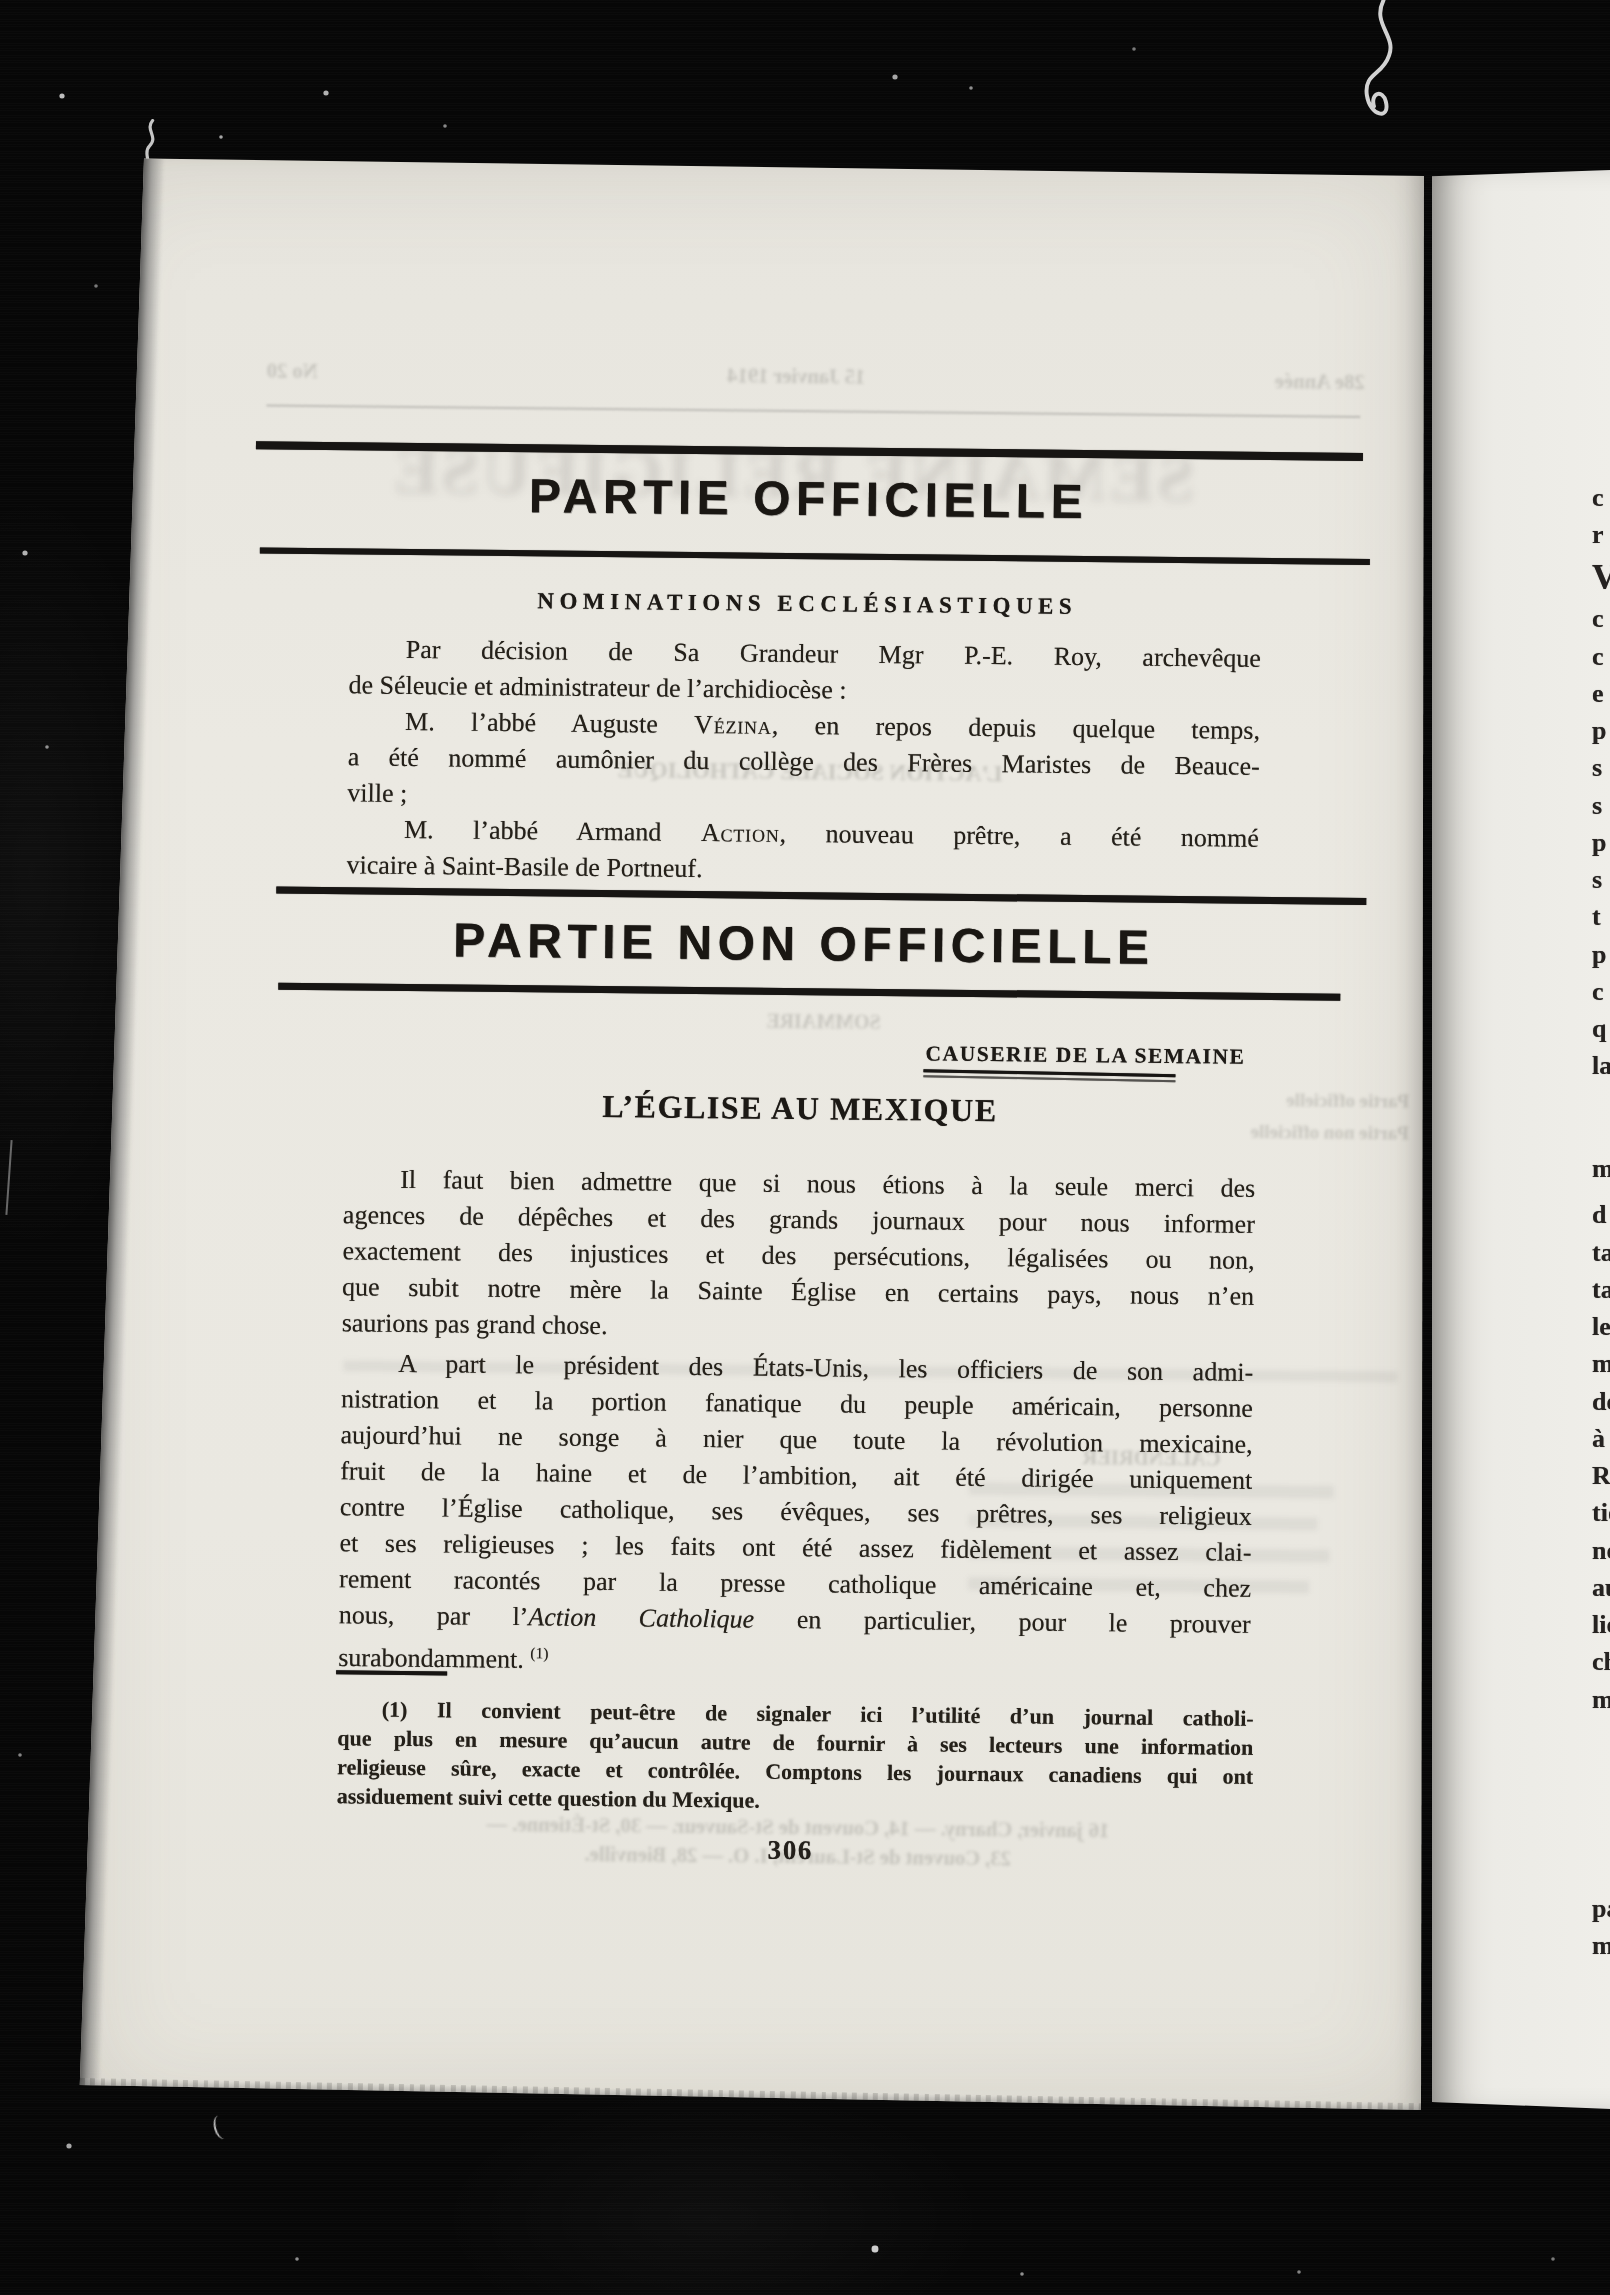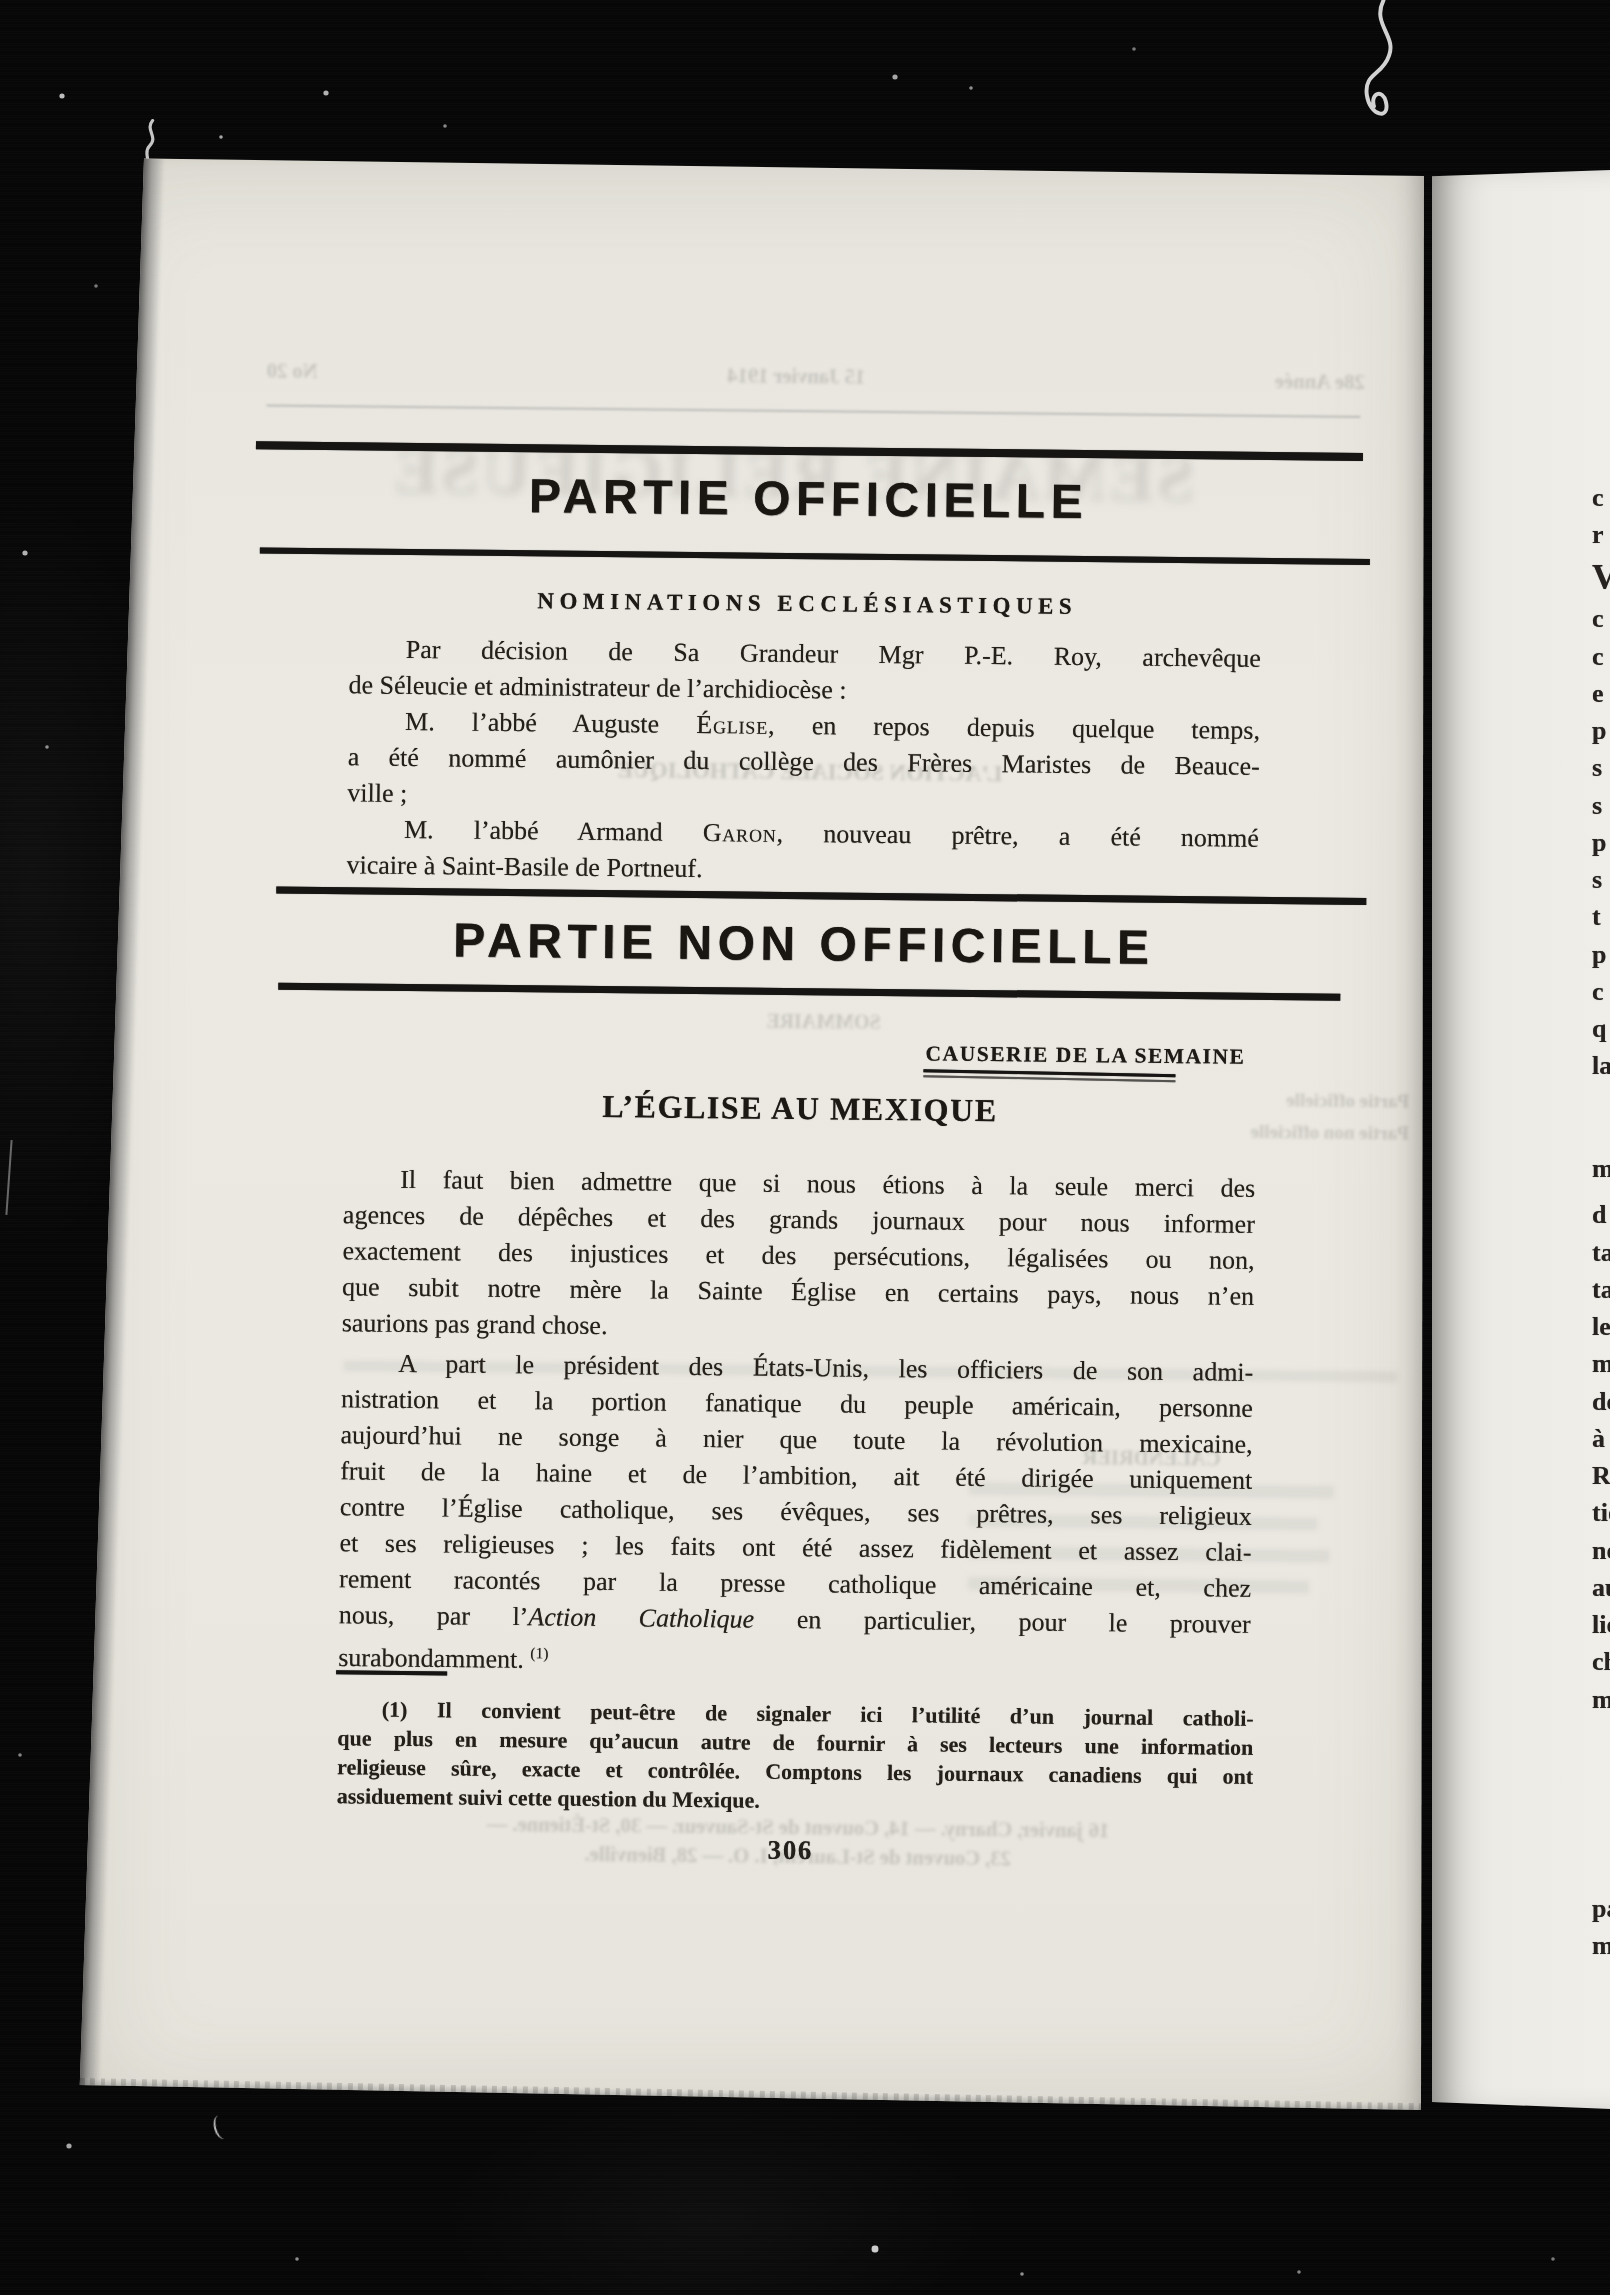--- a/index.html
+++ b/index.html
@@ -172,24 +172,24 @@
 
     <div class="rule" style="left:180px;top:284px;width:1107px;height:8px;"></div>
     <div class="display-head" style="left:182px;top:308px;width:1102px;">PARTIE OFFICIELLE</div>
     <div class="rule" style="left:185px;top:390px;width:1110px;height:6.3px;"></div>
 
     <div class="subhead" style="left:182px;top:428px;width:1102px;">NOMINATIONS ECCLÉSIASTIQUES</div>
 
     <div class="tcol" style="left:275px;top:473px;width:912px;">
         <div class="tline ind">Par décision de Sa Grandeur Mgr P.-E. Roy, archevêque</div>
         <div class="tline end">de Séleucie et administrateur de l’archidiocèse :</div>
-        <div class="tline ind">M. l’abbé Auguste <span class="sc">Église</span>, en repos depuis quelque temps,</div>
+        <div class="tline ind">M. l’abbé Auguste <span class="sc">Vézina</span>, en repos depuis quelque temps,</div>
         <div class="tline">a été nommé aumônier du collège des Frères Maristes de Beauce-</div>
         <div class="tline end">ville ;</div>
-        <div class="tline ind">M. l’abbé Armand <span class="sc">Garon</span>, nouveau prêtre, a été nommé</div>
+        <div class="tline ind">M. l’abbé Armand <span class="sc">Action</span>, nouveau prêtre, a été nommé</div>
         <div class="tline end">vicaire à Saint-Basile de Portneuf.</div>
       </div>
 
     <div class="ghost ghost-small" style="left:341px;top:596px;width:793px;font-size:23px;">L’ACTION SOCIALE CATHOLIQUE</div>
 
     <div class="rule" style="left:205px;top:729px;width:1090px;height:7.1px;"></div>
     <div class="display-head" style="left:182px;top:753px;width:1102px;">PARTIE NON OFFICIELLE</div>
     <div class="rule" style="left:208px;top:825px;width:1062px;height:7.1px;"></div>
 
     <div class="ghost ghost-small" style="left:476px;top:847px;width:555px;">SOMMAIRE</div>

